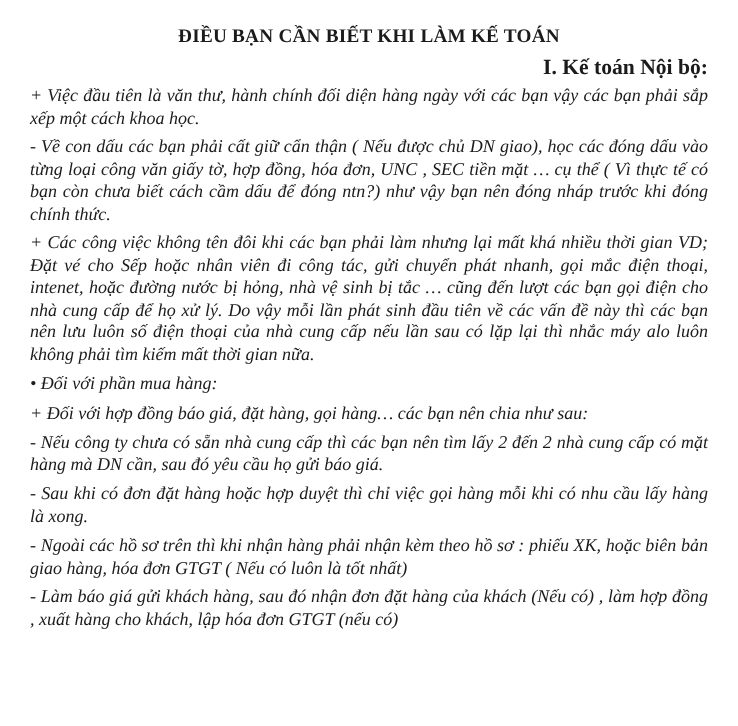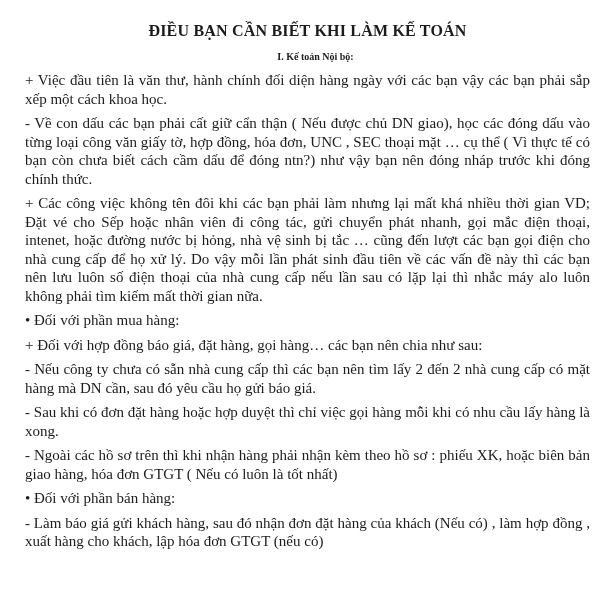--- a/index.html
+++ b/index.html
@@ -24,44 +24,44 @@
   .title {
     margin: 0 0 7px 0;
     font-size: 16px;
     line-height: 19px;
     font-weight: bold;
     text-align: center;
     letter-spacing: 0.2px;
   }
   .section-heading {
     margin: 6px 0 5px 16px;
-    font-size: 10px;
+    font-size: 18px;
     line-height: 19px;
     font-weight: bold;
-    text-align: center;
+    text-align: right;
   }
   .para {
     margin: 0 0 6px 0;
     font-size: 15px;
     line-height: 18.5px;
     text-align: justify;
     text-justify: inter-word;
+    font-style: italic;
   }
 </style>
 </head>
 <body>
 
 <div class="page">
   <h1 class="title">ĐIỀU BẠN CẦN BIẾT KHI LÀM KẾ TOÁN</h1>
   <h2 class="section-heading">I. Kế toán Nội bộ:</h2>
   <div id="document-body">
       <p class="para">+ Việc đầu tiên là văn thư, hành chính đối diện hàng ngày với các bạn vậy các bạn phải sắp xếp một cách khoa học.</p>
-      <p class="para">- Về con dấu các bạn phải cất giữ cẩn thận ( Nếu được chủ DN giao), học các đóng dấu vào từng loại công văn giấy tờ, hợp đồng, hóa đơn, UNC , SEC thoại mặt … cụ thể ( Vì thực tế có bạn còn chưa biết cách cầm dấu để đóng ntn?) như vậy bạn nên đóng nháp trước khi đóng chính thức.</p>
+      <p class="para">- Về con dấu các bạn phải cất giữ cẩn thận ( Nếu được chủ DN giao), học các đóng dấu vào từng loại công văn giấy tờ, hợp đồng, hóa đơn, UNC , SEC tiền mặt … cụ thể ( Vì thực tế có bạn còn chưa biết cách cầm dấu để đóng ntn?) như vậy bạn nên đóng nháp trước khi đóng chính thức.</p>
       <p class="para">+ Các công việc không tên đôi khi các bạn phải làm nhưng lại mất khá nhiều thời gian VD; Đặt vé cho Sếp hoặc nhân viên đi công tác, gửi chuyển phát nhanh, gọi mắc điện thoại, intenet, hoặc đường nước bị hỏng, nhà vệ sinh bị tắc … cũng đến lượt các bạn gọi điện cho nhà cung cấp để họ xử lý. Do vậy mỗi lần phát sinh đầu tiên về các vấn đề này thì các bạn nên lưu luôn số điện thoại của nhà cung cấp nếu lần sau có lặp lại thì nhắc máy alo luôn không phải tìm kiếm mất thời gian nữa.</p>
       <p class="para">• Đối với phần mua hàng:</p>
       <p class="para">+ Đối với hợp đồng báo giá, đặt hàng, gọi hàng… các bạn nên chia như sau:</p>
       <p class="para">- Nếu công ty chưa có sẵn nhà cung cấp thì các bạn nên tìm lấy 2 đến 2 nhà cung cấp có mặt hàng mà DN cần, sau đó yêu cầu họ gửi báo giá.</p>
       <p class="para">- Sau khi có đơn đặt hàng hoặc hợp duyệt thì chỉ việc gọi hàng mỗi khi có nhu cầu lấy hàng là xong.</p>
       <p class="para">- Ngoài các hồ sơ trên thì khi nhận hàng phải nhận kèm theo hồ sơ : phiếu XK, hoặc biên bản giao hàng, hóa đơn GTGT ( Nếu có luôn là tốt nhất)</p>
-      <p class="para">• Đối với phần bán hàng:</p>
       <p class="para">- Làm báo giá gửi khách hàng, sau đó nhận đơn đặt hàng của khách (Nếu có) , làm hợp đồng , xuất hàng cho khách, lập hóa đơn GTGT (nếu có)</p>
     </div>
 </div>
 
 </body></html>

